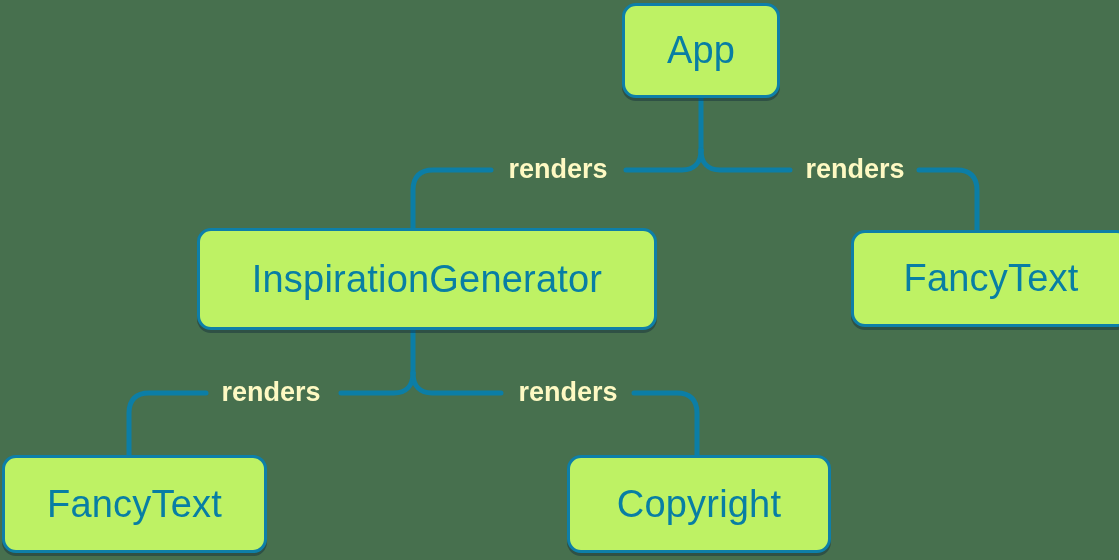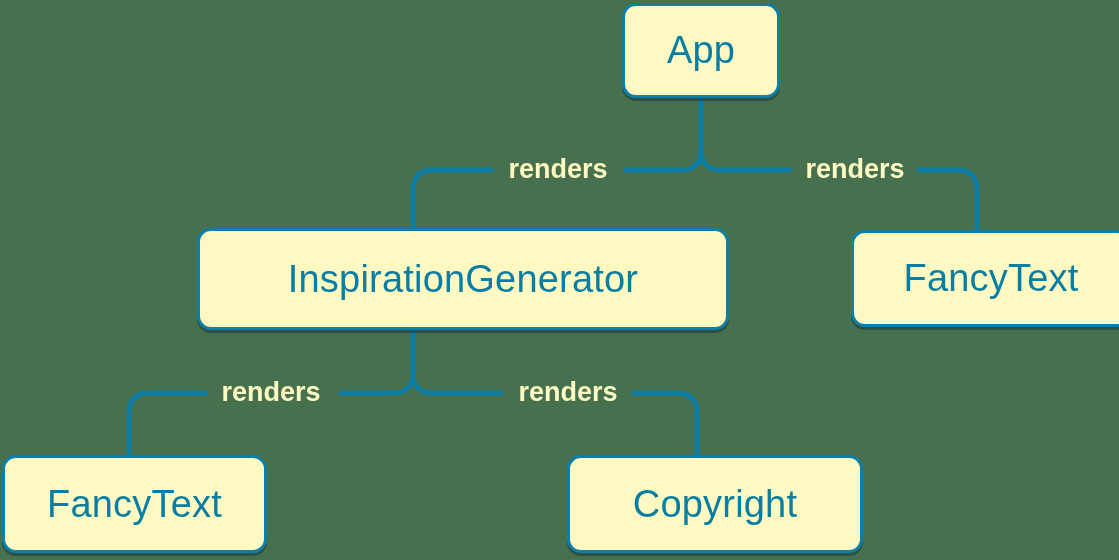--- a/index.html
+++ b/index.html
@@ -18,38 +18,38 @@
   .edges-svg {
     position: absolute;
     left: 0;
     top: 0;
     z-index: 1;
   }
   .node {
     position: absolute;
     z-index: 2;
     box-sizing: border-box;
-    background: #fef9c3;
+    background: #bef264;
     border: 3px solid #0E7FA8;
     border-radius: 14px;
     box-shadow: 0 3px 0 rgba(15, 38, 58, 0.42);
     display: flex;
     align-items: center;
     justify-content: center;
     color: #087EA4;
     font-size: 38px;
     font-weight: 500;
     letter-spacing: 0.2px;
     white-space: nowrap;
   }
   #node-app                 { left: 622px; top: 3px;   width: 158px; height: 95px;  }
-  #node-inspiration         { left: 197px; top: 228px; width: 532px; height: 102px; }
+  #node-inspiration         { left: 197px; top: 228px; width: 460px; height: 102px; }
   #node-fancy-text-right    { left: 851px; top: 230px; width: 280px; height: 97px;  }
   #node-fancy-text-left     { left: 2px;   top: 455px; width: 265px; height: 98px;  }
-  #node-copyright           { left: 567px; top: 455px; width: 296px; height: 98px;  }
+  #node-copyright           { left: 567px; top: 455px; width: 264px; height: 98px;  }
 
   .edge-label {
     position: absolute;
     z-index: 2;
     transform: translate(-50%, -50%);
     color: #fef9c3;
     font-size: 27px;
     font-weight: 600;
     white-space: nowrap;
   }

